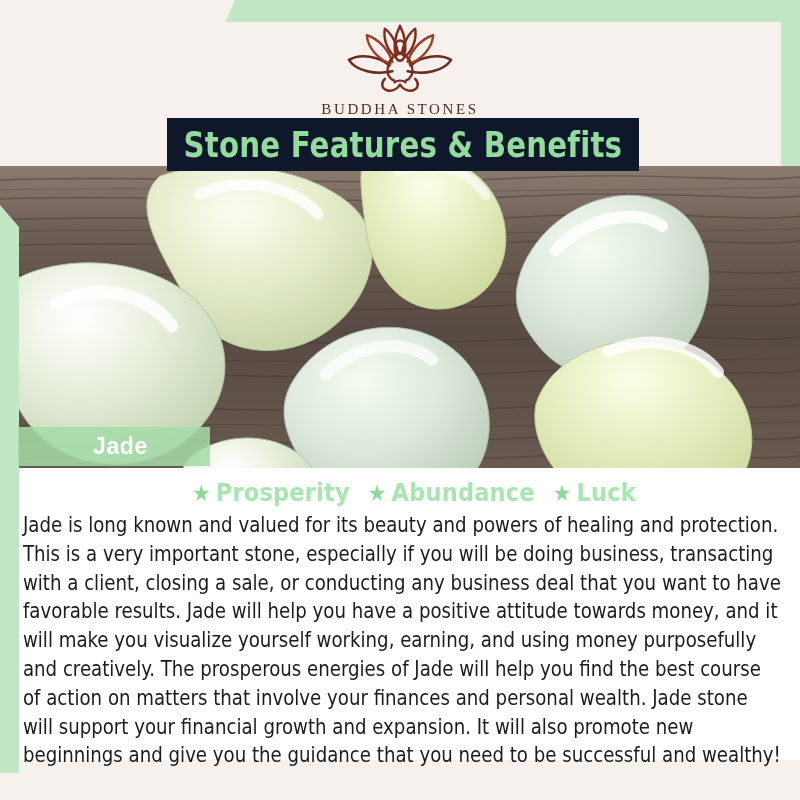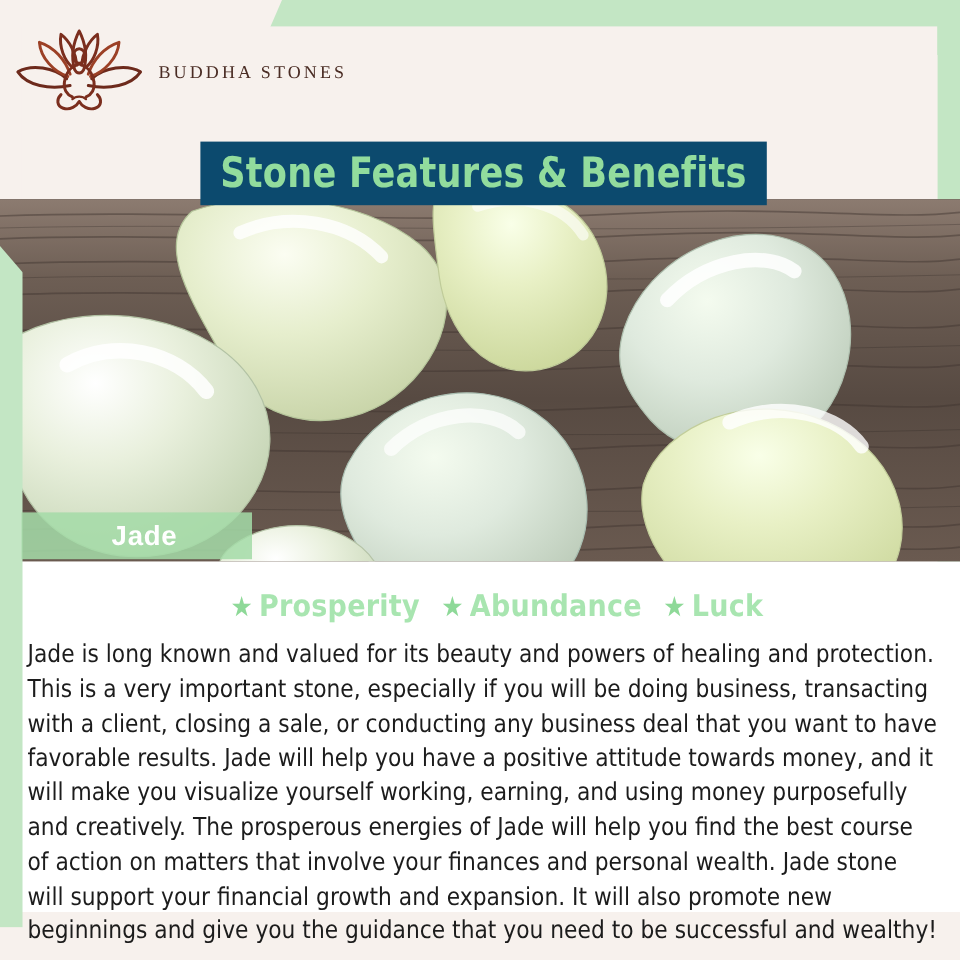--- a/index.html
+++ b/index.html
@@ -69,21 +69,21 @@
     height: 158px;
     background: #f7f1ed;
   }
 
   .brand {
     position: absolute;
     left: 0;
     right: 0;
     top: 22px;
     display: flex;
-    flex-direction: row;
+    flex-direction: column;
     align-items: center;
     z-index: 3;
   }
   .logo-mark {
     width: 132px;
     height: 72px;
     display: block;
   }
   .brand-name {
     margin-top: 7px;
@@ -94,21 +94,21 @@
     font-weight: 400;
   }
 
   
   .title-plate {
     position: absolute;
     left: 167px;
     top: 118px;
     width: 472px;
     height: 53px;
-    background: #0c4a6e;
+    background: #0f172a;
     z-index: 6;
     display: flex;
     align-items: center;
     justify-content: center;
   }
   .title-plate h1 {
     margin: 0;
     font-family: "DejaVu Sans Condensed", "Liberation Sans Narrow", "Liberation Sans", sans-serif;
     font-weight: bold;
     font-size: 35px;
@@ -155,21 +155,21 @@
   .body-card {
     position: absolute;
     left: 18px;
     top: 468px;
     width: 782px;
     height: 292px;
     background: #ffffff;
     z-index: 3;
   }
   .benefits {
-    margin: 12px;
+    margin: 0;
     padding: 10px 0 0 0;
     text-align: center;
     font-family: "DejaVu Sans Condensed", "Liberation Sans Narrow", "Liberation Sans", sans-serif;
     font-weight: bold;
     font-size: 25px;
     color: #a8e5b0;
     white-space: nowrap;
     letter-spacing: 0.2px;
   }
   .benefits .star {

